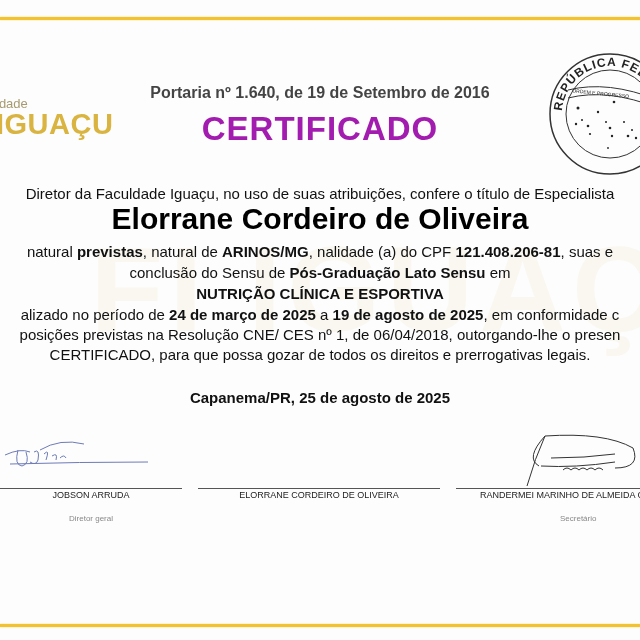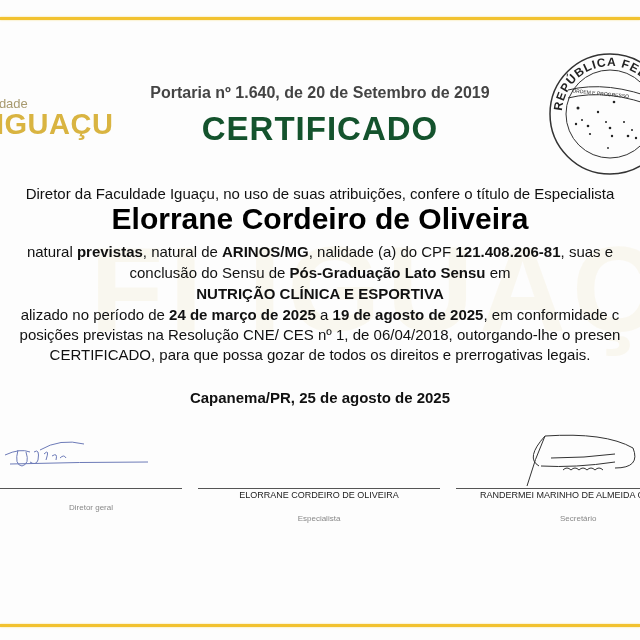--- a/index.html
+++ b/index.html
@@ -6,21 +6,21 @@
     body { width:640px; height:640px; background:#fdfdfd; position:relative; overflow:hidden; font-family:"Liberation Sans", sans-serif; color:#111; }
     .gold-line { position:absolute; left:0; width:640px; height:3px; background:#f2c230; box-shadow:0 0 2px #f7dc7a; }
     .gold-top { top:17px; }
     .gold-bot { top:624px; }
     .watermark { position:absolute; left:90px; top:220px; width:460px; height:200px; opacity:0.06; font-weight:bold; color:#c9a227; font-size:120px; letter-spacing:6px; white-space:nowrap; }
     .logo { position:absolute; left:0; top:96px; }
     .logo-small { position:absolute; left:-4px; top:0; font-size:13px; color:#a89a6f; white-space:nowrap; }
     .logo-big { position:absolute; left:-4px; top:12px; font-size:29px; font-weight:bold; color:#d9b441; white-space:nowrap; letter-spacing:0.5px; }
     .portaria { position:absolute; left:0; width:640px; text-align:center; top:84px; font-size:16px; font-weight:bold; color:#444; padding-left:0; }
     .portaria span { position:relative; left:0; }
-    .title { position:absolute; left:0; width:640px; text-align:center; top:110px; font-size:33px; font-weight:bold; color:#14532d; letter-spacing:1px; }
+    .title { position:absolute; left:0; width:640px; text-align:center; top:110px; font-size:33px; font-weight:bold; color:#a21caf; letter-spacing:1px; }
     .seal { position:absolute; left:548px; top:52px; width:124px; height:124px; }
     .text-line { position:absolute; left:-40px; width:720px; text-align:center; white-space:nowrap; font-size:15px; color:#111; }
     .name { position:absolute; left:-40px; width:720px; text-align:center; top:202px; font-size:30px; font-weight:bold; white-space:nowrap; color:#000; }
     b { font-weight:bold; }
     .sig-block { position:absolute; top:488px; text-align:center; }
     .sig-rule { height:1px; background:#555; }
     .sig-name { font-size:9px; color:#222; margin-top:1px; white-space:nowrap; }
     .sig-role { font-size:8px; color:#888; margin-top:14px; white-space:nowrap; }
     .signature { position:absolute; }
   </style>
@@ -30,21 +30,21 @@
 <div class="gold-line gold-top"></div>
 <div class="gold-line gold-bot"></div>
 
 <div class="watermark">FI IGUAÇU</div>
 
 <div class="logo">
   <div class="logo-small">ldade</div>
   <div class="logo-big">IGUAÇU</div>
 </div>
 
-<div class="portaria"><span>Portaria nº 1.640, de 20 de Setembro de 2019</span></div>
+<div class="portaria"><span>Portaria nº 1.640, de 19 de Setembro de 2016</span></div>
 <div class="title">CERTIFICADO</div>
 
 <svg class="seal" viewBox="0 0 124 124">
   <defs>
     <path id="arcTop" d="M 14 62 A 48 48 0 0 1 110 62"></path>
   </defs>
   <circle cx="62" cy="62" r="60" fill="none" stroke="#333" stroke-width="1.5"></circle>
   <circle cx="62" cy="62" r="44" fill="none" stroke="#333" stroke-width="1"></circle>
   <text font-family="Liberation Sans, sans-serif" font-size="12" font-weight="bold" fill="#222" letter-spacing="1">
     <textPath href="#arcTop" startOffset="2%">REPÚBLICA FEDERATIVA</textPath>
@@ -90,26 +90,26 @@
 <svg class="signature" style="left:0; top:430px; width:160px; height:45px;" viewBox="0 0 160 45">
   <path d="M5 25 Q 20 18 30 22 M18 20 Q 14 35 22 36 Q 30 34 26 22 M34 22 Q 40 18 38 30 Q 36 36 30 32 M44 24 Q 50 18 46 30 M52 26 Q 58 22 56 30 M60 28 Q 64 24 66 28 M10 34 Q 80 32 148 32 M40 20 Q 60 8 84 14" fill="none" stroke="#6d7bb8" stroke-width="1"></path>
 </svg>
 
 <svg class="signature" style="left:515px; top:428px; width:125px; height:62px;" viewBox="0 0 125 62">
   <path d="M12 58 Q 20 30 30 8 Q 10 30 24 38 M26 38 Q 60 40 100 34 M30 8 Q 90 4 118 20 Q 126 40 100 40 M36 30 Q 70 30 100 26 M48 42 Q 52 38 56 42 Q 60 38 64 42 Q 68 38 72 42 Q 76 38 80 42 Q 84 38 88 42" fill="none" stroke="#333" stroke-width="1"></path>
 </svg>
 
 <div class="sig-block" style="left:0; width:182px;">
   <div class="sig-rule"></div>
+  <div class="sig-name">JOBSON ARRUDA</div>
   <div class="sig-role">Diretor geral</div>
 </div>
 
 <div class="sig-block" style="left:198px; width:242px;">
   <div class="sig-rule"></div>
   <div class="sig-name">ELORRANE CORDEIRO DE OLIVEIRA</div>
-  <div class="sig-role">Especialista</div>
 </div>
 
 <div class="sig-block" style="left:456px; width:260px;">
   <div class="sig-rule"></div>
   <div class="sig-name" style="text-align:left; padding-left:24px;">RANDERMEI MARINHO DE ALMEIDA C</div>
   <div class="sig-role" style="text-align:left; padding-left:104px;">Secretário</div>
 </div>
 
 </body></html>

